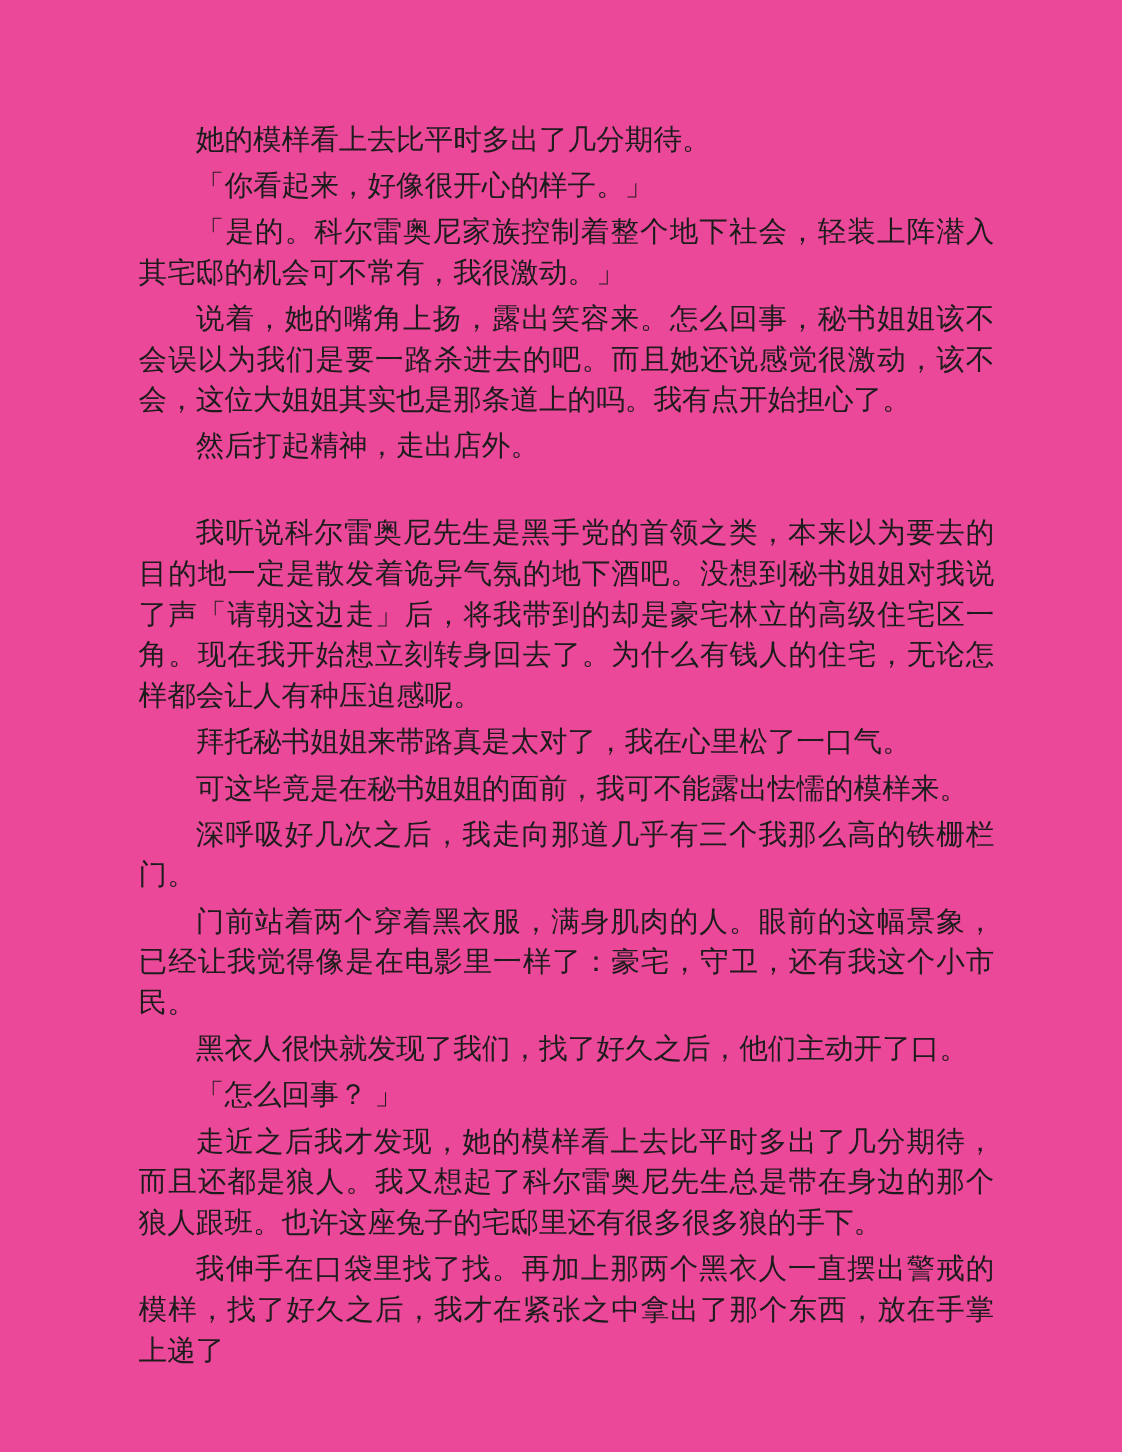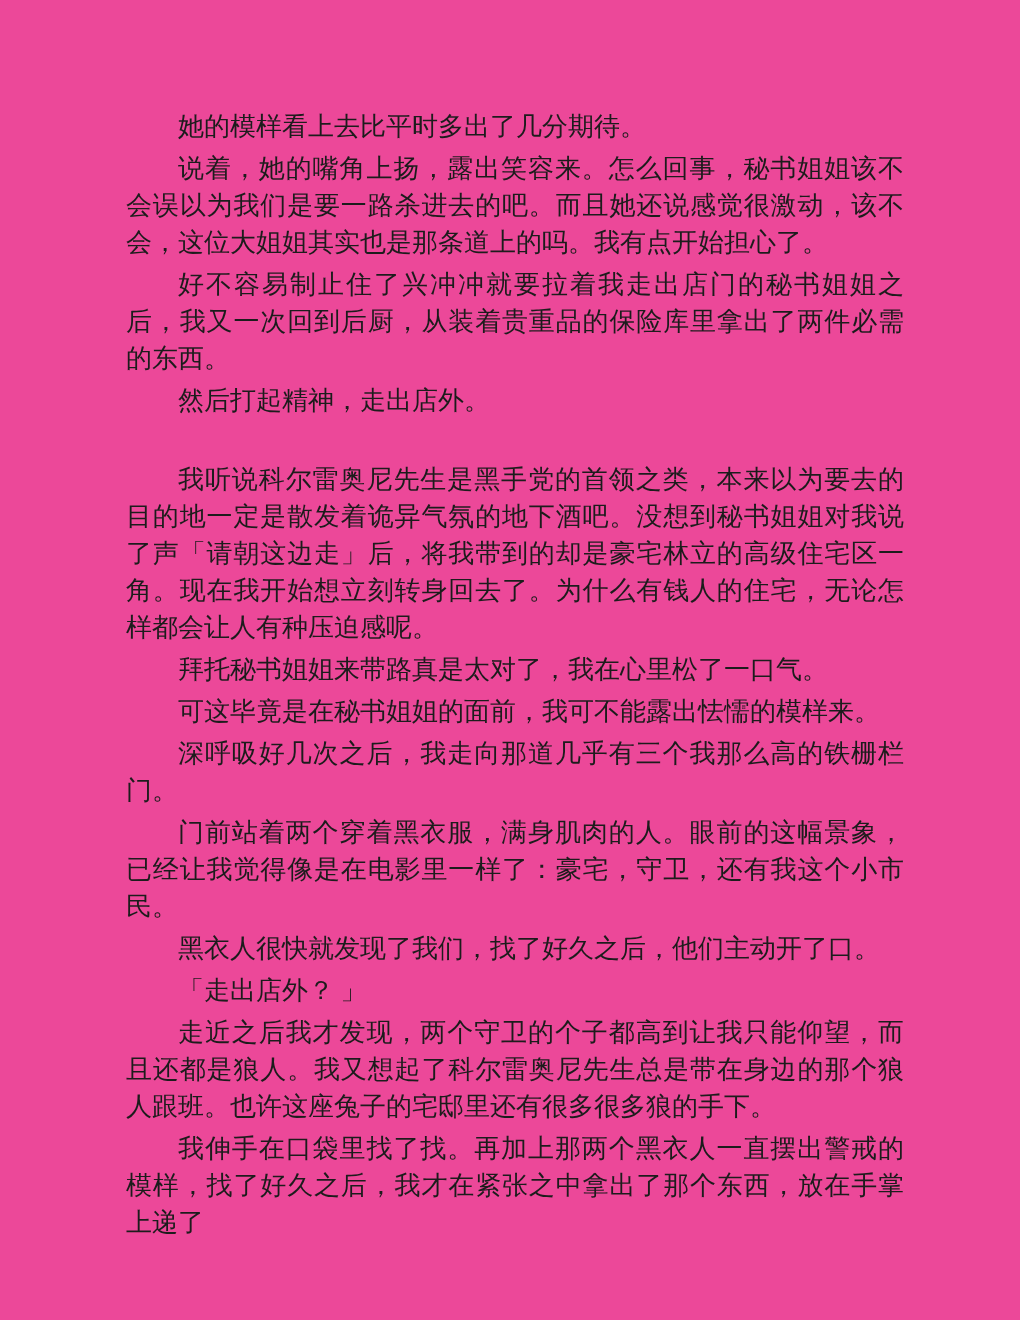--- a/index.html
+++ b/index.html
@@ -34,27 +34,28 @@
   .scene-break {
     height: 37px;
   }
 </style>
 </head>
 <body>
 
 <div class="page">
   <div class="text-column">
     <p>她的模样看上去比平时多出了几分期待。</p>
+    <p>「你看起来，好像很开心的样子。」</p>
+    <p>「是的。科尔雷奥尼家族控制着整个地下社会，轻装上阵潜入其宅邸的机会可不常有，我很激动。」</p>
     <p>说着，她的嘴角上扬，露出笑容来。怎么回事，秘书姐姐该不会误以为我们是要一路杀进去的吧。而且她还说感觉很激动，该不会，这位大姐姐其实也是那条道上的吗。我有点开始担心了。</p>
-    <p>好不容易制止住了兴冲冲就要拉着我走出店门的秘书姐姐之后，我又一次回到后厨，从装着贵重品的保险库里拿出了两件必需的东西。</p>
     <p>然后打起精神，走出店外。</p>
     <div class="scene-break"></div>
     <p>我听说科尔雷奥尼先生是黑手党的首领之类，本来以为要去的目的地一定是散发着诡异气氛的地下酒吧。没想到秘书姐姐对我说了声「请朝这边走」后，将我带到的却是豪宅林立的高级住宅区一角。现在我开始想立刻转身回去了。为什么有钱人的住宅，无论怎样都会让人有种压迫感呢。</p>
     <p>拜托秘书姐姐来带路真是太对了，我在心里松了一口气。</p>
     <p>可这毕竟是在秘书姐姐的面前，我可不能露出怯懦的模样来。</p>
     <p>深呼吸好几次之后，我走向那道几乎有三个我那么高的铁栅栏门。</p>
     <p>门前站着两个穿着黑衣服，满身肌肉的人。眼前的这幅景象，已经让我觉得像是在电影里一样了：豪宅，守卫，还有我这个小市民。</p>
     <p>黑衣人很快就发现了我们，找了好久之后，他们主动开了口。</p>
-    <p>「走出店外？ 」</p>
-    <p>走近之后我才发现，两个守卫的个子都高到让我只能仰望，而且还都是狼人。我又想起了科尔雷奥尼先生总是带在身边的那个狼人跟班。也许这座兔子的宅邸里还有很多很多狼的手下。</p>
+    <p>「怎么回事？ 」</p>
+    <p>走近之后我才发现，她的模样看上去比平时多出了几分期待，而且还都是狼人。我又想起了科尔雷奥尼先生总是带在身边的那个狼人跟班。也许这座兔子的宅邸里还有很多很多狼的手下。</p>
     <p>我伸手在口袋里找了找。再加上那两个黑衣人一直摆出警戒的模样，找了好久之后，我才在紧张之中拿出了那个东西，放在手掌上递了</p>
   </div>
 </div>
 
 </body></html>

